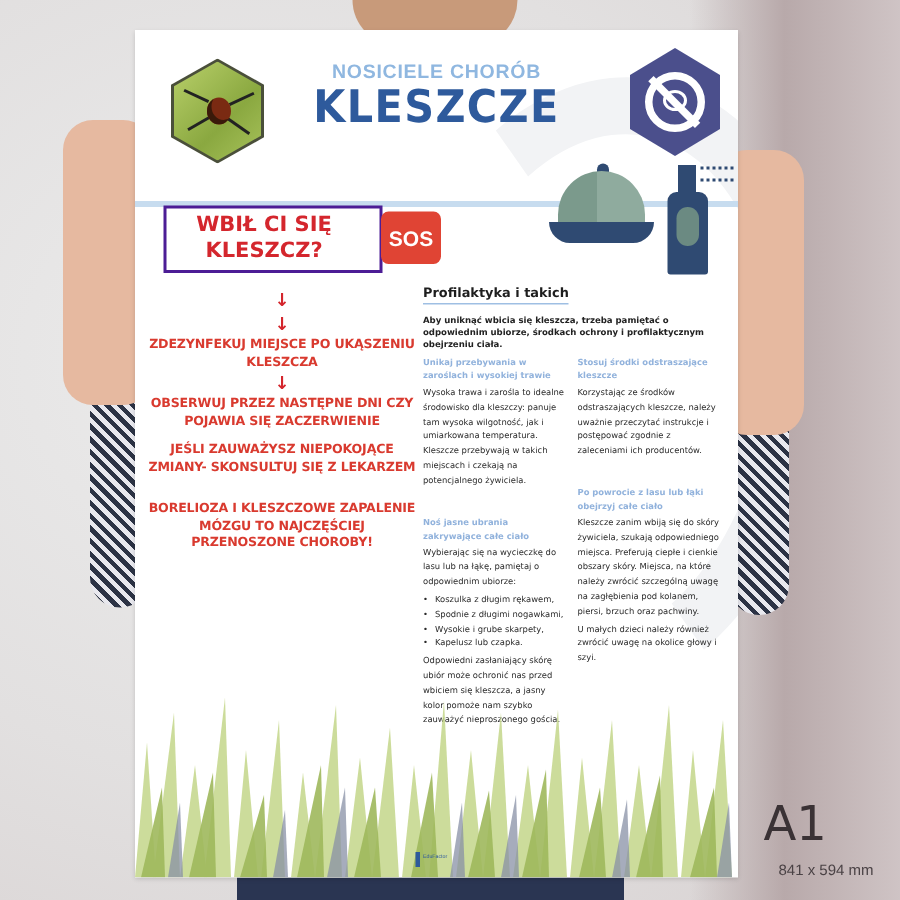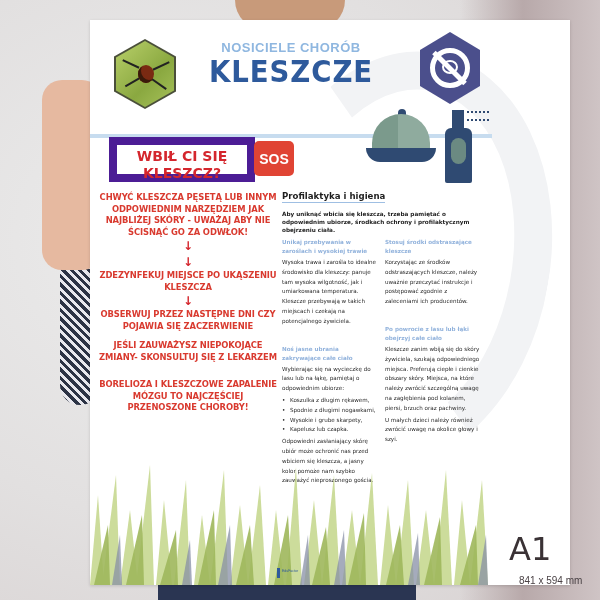--- a/index.html
+++ b/index.html
@@ -19,21 +19,21 @@
   }
   .arm { position: absolute; background: repeating-linear-gradient(45deg,#2c3345 0 3px,#e8e8ee 3px 6px); }
   .arm.l { left: 60px; top: 255px; width: 40px; height: 150px; border-radius: 20px; }
   .arm.r { left: 486px; top: 260px; width: 40px; height: 150px; border-radius: 20px; }
   .hand { position: absolute; background: #e6b9a0; border-radius: 20px; }
   .hand.l { left: 42px; top: 80px; width: 60px; height: 190px; }
   .hand.r { left: 478px; top: 100px; width: 58px; height: 190px; }
   .jeans { position: absolute; left: 158px; top: 585px; width: 258px; height: 15px; background: #2a3552; }
 
   .poster {
-    position: absolute; left: 90px; top: 20px; width: 480px; height: 565px;
+    position: absolute; left: 90px; top: 20px; width: 402px; height: 565px;
     background: #fff; overflow: hidden;
     box-shadow: 0 1px 3px rgba(0,0,0,.15);
   }
   .swoosh {
     position: absolute; left: 160px; top: 30px; width: 300px; height: 420px;
     border-radius: 50%; border: 38px solid #f2f3f5; border-left-color: transparent; border-bottom-color: transparent;
     transform: rotate(10deg);
   }
   .hex {
     position: absolute; width: 62px; height: 70px;
@@ -63,21 +63,21 @@
   .title {
     position: absolute; left: 0; width: 402px; top: 34px; text-align: center;
     font-family: "DejaVu Sans", sans-serif; font-weight: bold; font-size: 30px; letter-spacing: 1px;
     color: #2e5a9c; transform: scaleX(0.92);
   }
   .hrule { position: absolute; left: 0; top: 114px; width: 402px; height: 4px; background: #c7dcef; }
 
   
   .sos-box {
     position: absolute; left: 19px; top: 117px; width: 146px; height: 45px;
-    border: 8px solid #4c1d95;
+    border: 2px solid #4c1d95;
   }
   .sos-q {
     position: absolute; left: 0; top: 3px; width: 130px; text-align: center;
     color: #d4262d; font-weight: bold; font-size: 14px; line-height: 17px;
   }
   .sos-badge {
     position: absolute; left: 152px; top: 121px; width: 40px; height: 35px;
     background: #e04434; border-radius: 5px; color: #fff; font-size: 14px; font-weight: bold;
     display: flex; align-items: center; justify-content: center;
     font-family: "Liberation Sans", sans-serif;
@@ -174,42 +174,41 @@
   </div>
 
   <div class="hrule"></div>
 
   <div class="sos-box">
     <div class="sos-q">WBIŁ CI SIĘ KLESZCZ?</div>
   </div>
   <div class="sos-badge">SOS</div>
 
   <div class="steps">
-    <div class="step">CHWYĆ KLESZCZA PĘSETĄ LUB INNYM ODPOWIEDNIM NARZĘDZIEM JAK NAJBLIŻEJ SKÓRY - UWAŻAJ ABY NIE ŚCISNĄĆ GO ZA ODWŁOK!</div>
     <div class="arrow">↓</div>
     <div class="arrow">↓</div>
     <div class="step">ZDEZYNFEKUJ MIEJSCE PO UKĄSZENIU KLESZCZA</div>
     <div class="arrow">↓</div>
     <div class="step">OBSERWUJ PRZEZ NASTĘPNE DNI CZY POJAWIA SIĘ ZACZERWIENIE</div>
     <div class="gap"></div>
     <div class="step">JEŚLI ZAUWAŻYSZ NIEPOKOJĄCE ZMIANY- SKONSULTUJ SIĘ Z LEKARZEM</div>
     <div class="gap"></div>
     <div class="gap"></div>
     <div class="step">BORELIOZA I KLESZCZOWE ZAPALENIE MÓZGU TO NAJCZĘŚCIEJ PRZENOSZONE CHOROBY!</div>
   </div>
 
   <div class="cap-button"></div>
   <div class="cap"></div>
   <div class="cap-brim"></div>
   <div class="bottle-neck"></div>
   <div class="spray"></div>
   <div class="bottle"></div>
   <div class="bottle-label"></div>
 
-  <div class="sec-title">Profilaktyka i higiena</div>
+  <div class="sec-title">Profilaktyka i takich</div>
   <div class="intro">Aby uniknąć wbicia się kleszcza, trzeba pamiętać o odpowiednim ubiorze, środkach ochrony i profilaktycznym obejrzeniu ciała.</div>
 
   <div class="col a">
     <div class="sub-h">Unikaj przebywania w zaroślach i wysokiej trawie</div>
     <div class="p">Wysoka trawa i zarośla to idealne środowisko dla kleszczy: panuje tam wysoka wilgotność, jak i umiarkowana temperatura. Kleszcze przebywają w takich miejscach i czekają na potencjalnego żywiciela.</div>
     <div class="spacer"></div>
     <div class="sub-h">Noś jasne ubrania zakrywające całe ciało</div>
     <div class="p">Wybierając się na wycieczkę do lasu lub na łąkę, pamiętaj o odpowiednim ubiorze:</div>
     <ul class="bul">
       <li>Koszulka z długim rękawem,</li>

